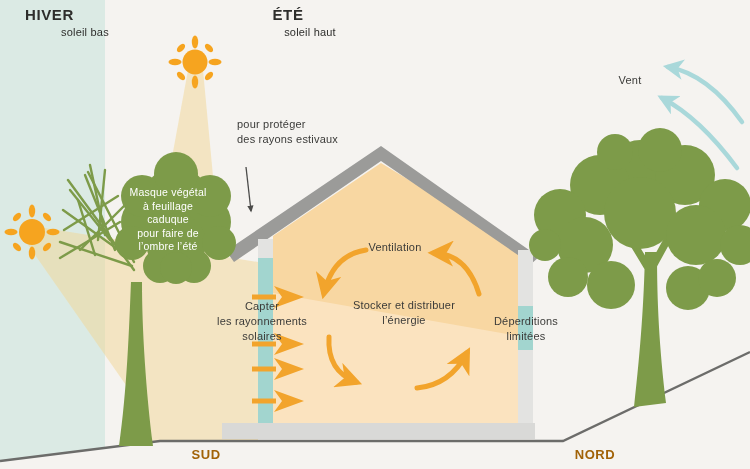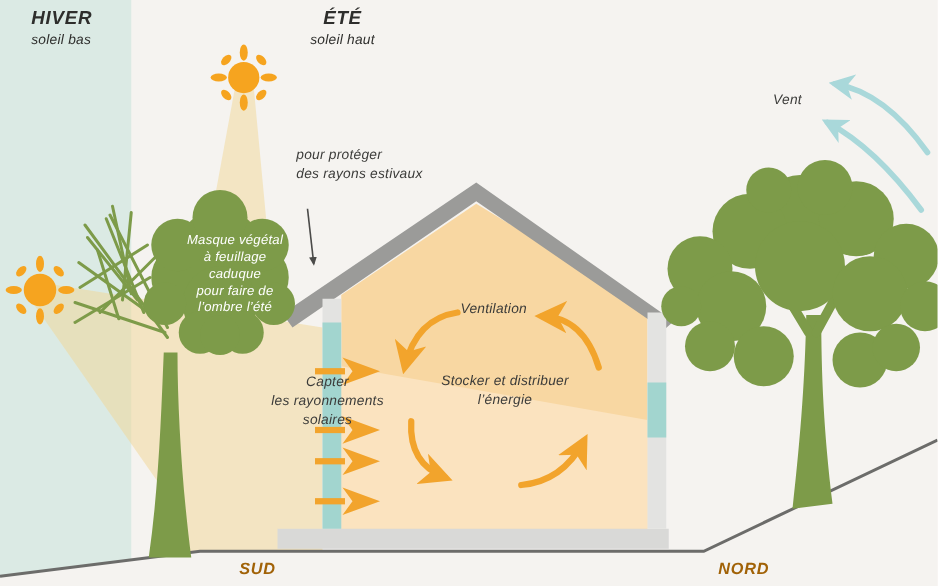--- a/index.html
+++ b/index.html
@@ -1,22 +1,22 @@
 <!DOCTYPE html>
 <html><head>
 <meta charset="utf-8">
 <style>
   html,body{margin:0;padding:0;}
   body{font-family:"Liberation Sans", sans-serif;}
-  .stage{position:relative;width:750px;height:469px;overflow:hidden;background:#f5f3f0;font-style:italic;}
+  .stage{position:relative;width:750px;height:469px;overflow:hidden;background:#f5f3f0;}
   .stage svg{position:absolute;left:0;top:0;}
   .lbl{position:absolute;color:#3b3b39;font-size:11px;line-height:15px;letter-spacing:.2px;white-space:nowrap;}
   .center{transform:translateX(-50%);text-align:center;}
   .season-title{font-size:15px;font-weight:bold;letter-spacing:.6px;color:#2e2e2c;}
-  .season-sub{font-size:11px;margin-top:1px;color:#2e2e2c;}
+  .season-sub{font-size:11px;margin-top:1px;color:#2e2e2c;margin-left:36px;}
   .tree-label{color:#ffffff;font-size:10.5px;line-height:13.5px;}
   .cardinal{font-weight:bold;font-size:13px;letter-spacing:.6px;color:#a16207;}
 </style>
 </head>
 <body>
 
 <div class="stage">
 
 <svg width="750" height="469" viewBox="0 0 750 469">
   <defs>
@@ -168,32 +168,32 @@
     <path d="M742,122 Q708,74 668,67" marker-end="url(#mBl)"></path>
     <path d="M737,168 Q700,118 662,98" marker-end="url(#mBl)"></path>
   </g>
 
   <path d="M246,167 L251,211" fill="none" stroke="#4b4b49" stroke-width="1.3" marker-end="url(#mDk)"></path>
 </svg>
 
 <div class="lbl season-title" style="left:25px;top:7px;">HIVER</div>
 <div class="lbl season-sub" style="left:25px;top:24px;">soleil bas</div>
 
-<div class="lbl season-title center" style="left:274px;top:7px;">ÉTÉ</div>
+<div class="lbl season-title center" style="left:288px;top:7px;">ÉTÉ</div>
 <div class="lbl season-sub center" style="left:274px;top:24px;">soleil haut</div>
 
 <div class="lbl center" style="left:630px;top:73px;">Vent</div>
 
 
 <div class="lbl" style="left:237px;top:117px;">
   <div>pour protéger</div>
   <div>des rayons estivaux</div>
 </div>
 
-<div class="lbl tree-label center" style="left:188px;top:186px;">
+<div class="lbl tree-label center" style="left:168px;top:186px;">
   <div>Masque végétal</div>
   <div>à feuillage</div>
   <div>caduque</div>
   <div>pour faire de</div>
   <div>l’ombre l’été</div>
 </div>
 
 <div class="lbl tree-label center" style="left:648px;top:201px;">
 </div>
 
@@ -203,17 +203,21 @@
   <div>solaires</div>
 </div>
 
 <div class="lbl center" style="left:404px;top:298px;">
   <div>Stocker et distribuer</div>
   <div>l’énergie</div>
 </div>
 
 <div class="lbl center" style="left:395px;top:240px;">Ventilation</div>
 
+<div class="lbl center" style="left:526px;top:314px;">
+  <div>Déperditions</div>
+  <div>limitées</div>
+</div>
 
 <div class="lbl cardinal center" style="left:206px;top:447px;">SUD</div>
 <div class="lbl cardinal center" style="left:559px;top:447px;margin-left:36px;">NORD</div>
 
 </div>
 
 </body></html>

